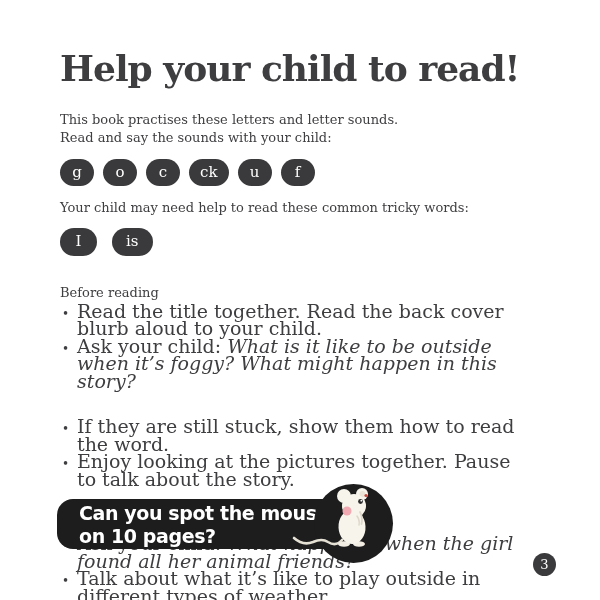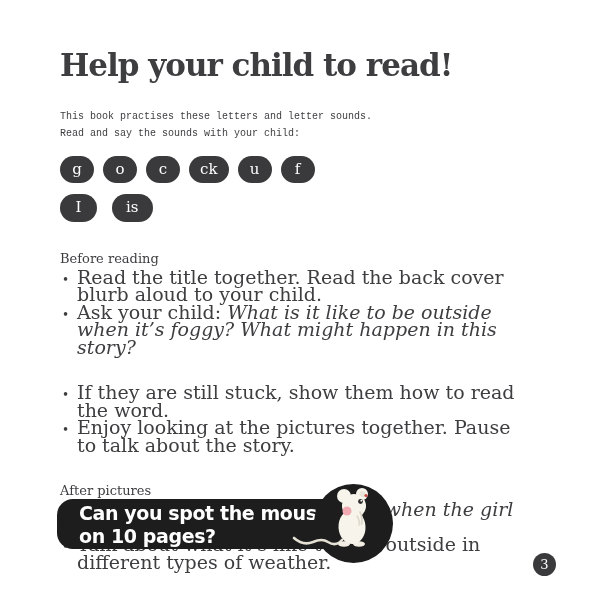--- a/index.html
+++ b/index.html
@@ -17,31 +17,30 @@
     font-family:"DejaVu Serif", serif;
     color:var(--ink);
     overflow:hidden;
     margin:0 auto;
   }
   .content{
     position:absolute;
     left:60px;top:26px;width:474px;
   }
   .title{
-    font-size:31px;
+    font-size:36px;
     font-weight:bold;
     letter-spacing:-1px;
     line-height:36px;
     white-space:nowrap;
     color:var(--ink);
   }
   .body-text{
-    font-size:10px;
+    font-size:13px;
     line-height:17.5px;
-    font-family:Liberation Mono, monospace;
   }
   .intro{margin-top:25px;}
   .pill-row{
     display:flex;
     align-items:center;
     margin-top:13px;
   }
   .pill-row.letters{gap:9px;}
   .pill-row.words{gap:15px;margin-top:11px;}
   .pill{
@@ -133,20 +132,21 @@
 
     <div class="pill-row letters">
       <span class="pill">g</span>
       <span class="pill">o</span>
       <span class="pill">c</span>
       <span class="pill">ck</span>
       <span class="pill">u</span>
       <span class="pill">f</span>
     </div>
 
+    <div class="body-text tricky-intro">Your child may need help to read these common tricky words:</div>
 
     <div class="pill-row words">
       <span class="pill">I</span>
       <span class="pill">is</span>
     </div>
 
     <div class="section">
       <div class="section-heading">Before reading</div>
       <ul class="bullet-list">
         <li>

